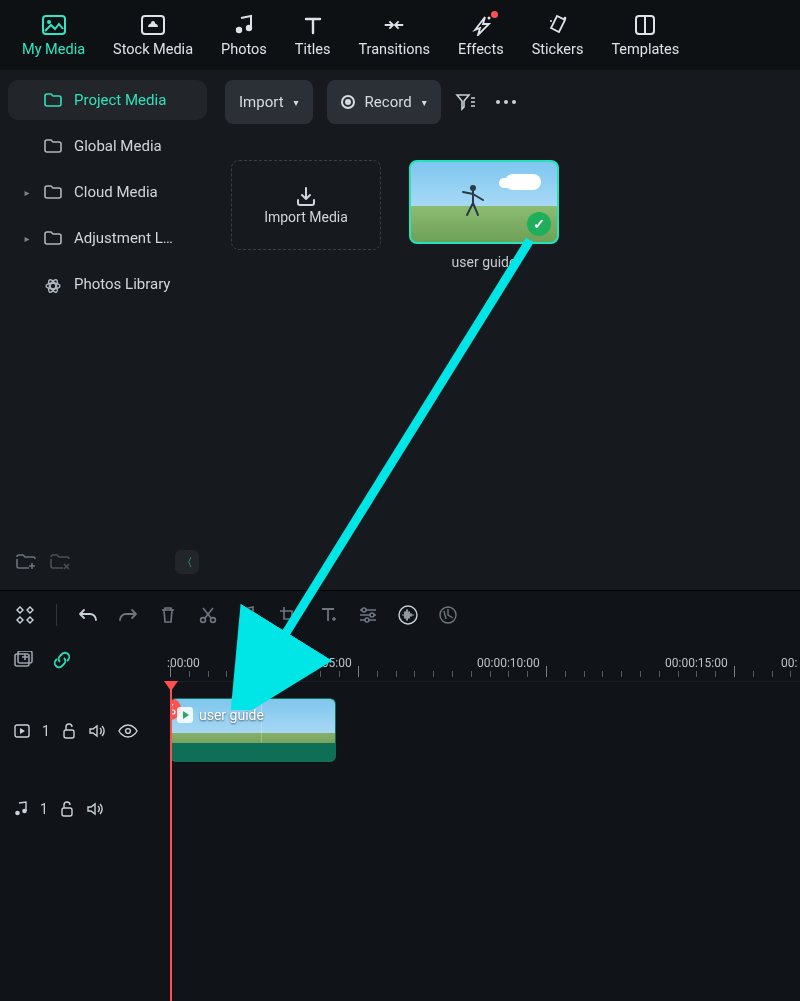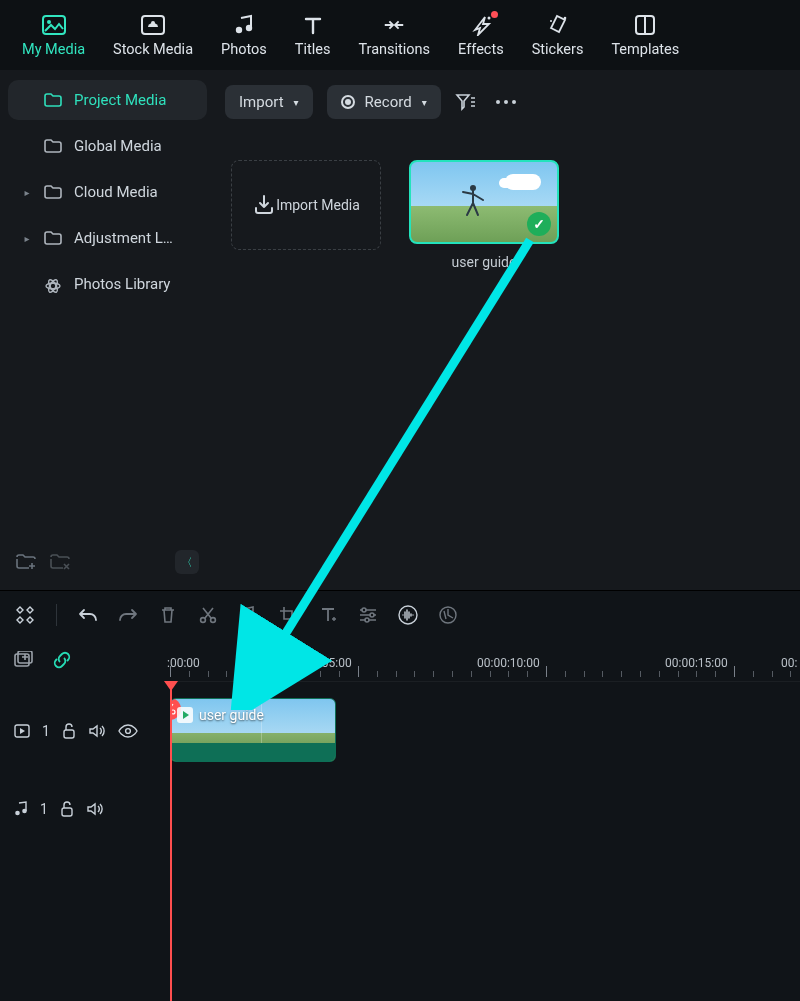--- a/index.html
+++ b/index.html
@@ -88,21 +88,20 @@
   .content{
     flex:1;
     display:flex;
     flex-direction:column;
     background:#16191d;
     padding:10px 14px 0 10px;
     position:relative;
   }
   .content-toolbar{
     display:flex;
-    align-items:center;
     gap:14px;
     height:44px;
   }
   .pill{
     background:#2b3036;
     border-radius:8px;
     padding:8px 14px;
     display:flex;
     align-items:center;
     gap:10px;
@@ -124,21 +123,21 @@
   .media-grid{
     display:flex;
     gap:28px;
     padding-top:36px;
     padding-left:6px;
   }
   .import-card{
     width:150px;height:90px;
     border:1.5px dashed #3a3f44;
     border-radius:8px;
-    display:flex;flex-direction:row;align-items:center;justify-content:center;
+    display:flex;flex-direction:column;align-items:center;justify-content:center;
     color:#cfd6dd;font-size:14px;cursor:pointer;
   }
   .clip-wrap{display:flex;flex-direction:column;align-items:center;gap:10px;}
   .clip-thumb{
     width:150px;height:84px;border:2px solid #23e3bc;border-radius:8px;
     position:relative;overflow:hidden;cursor:pointer;
     background:linear-gradient(180deg,#7fc6f0 0%,#a7d9f5 55%,#8dbb72 55%,#6ea057 100%);
   }
   .clip-thumb .cloud{position:absolute;top:12px;right:16px;width:36px;height:16px;background:#fff;border-radius:10px;}
   .clip-thumb .cloud::before{content:"";position:absolute;left:-6px;top:4px;width:18px;height:10px;background:#fff;border-radius:8px;}

